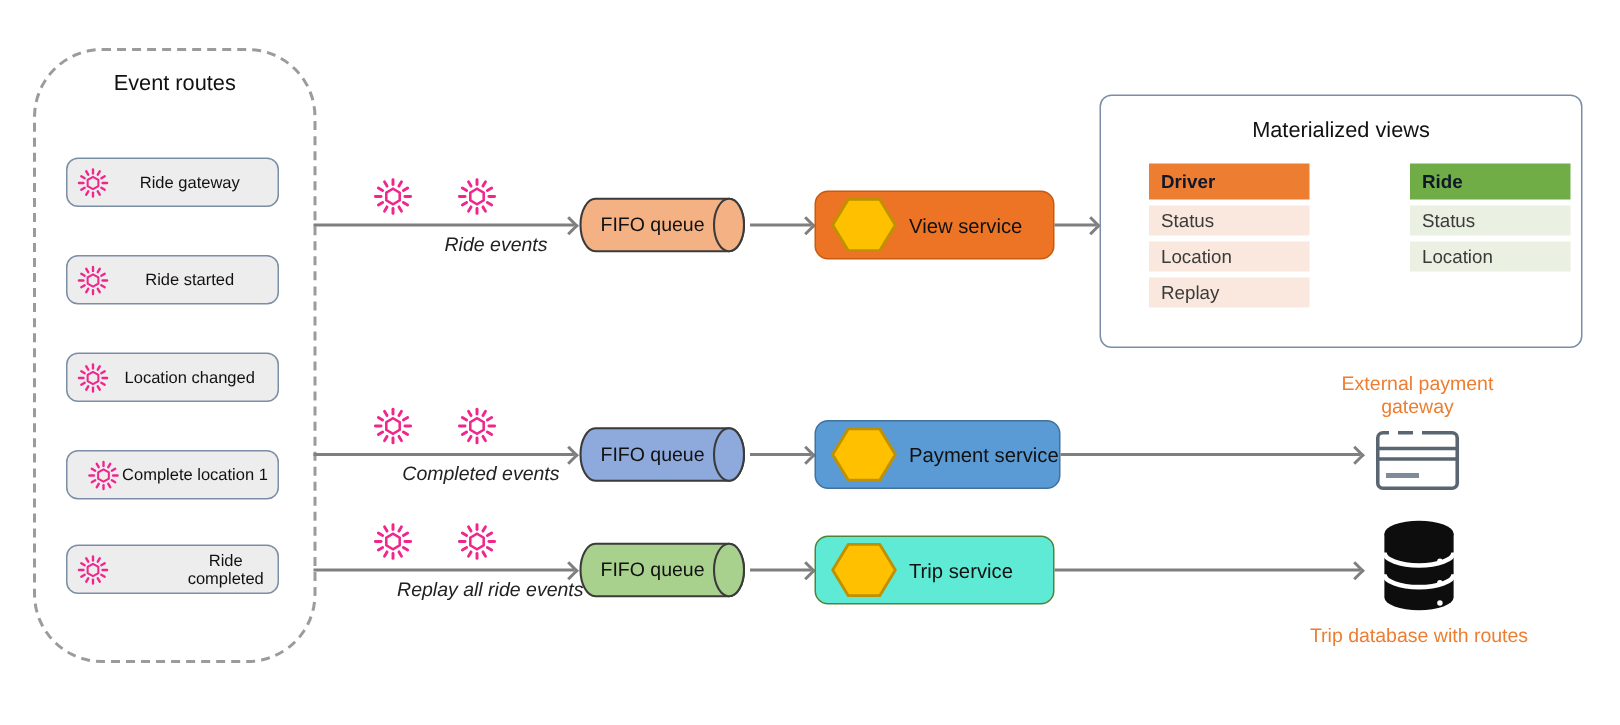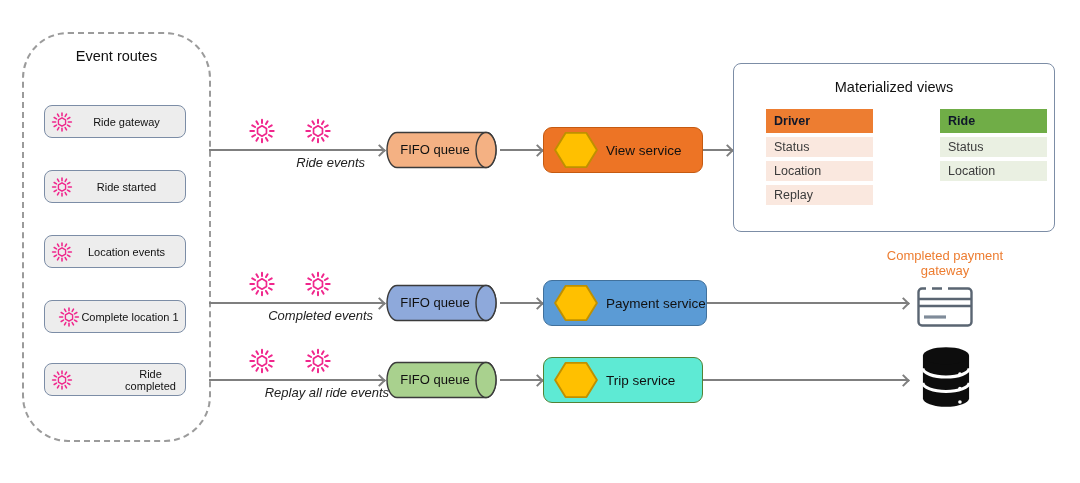--- a/index.html
+++ b/index.html
@@ -123,21 +123,21 @@
   <div class="event-item" style="top:170px;">
     <svg class="sun">
         <use href="#sym-sun"></use>
       </svg>
     <span class="ev-label">Ride started</span>
   </div>
   <div class="event-item" style="top:235px;">
     <svg class="sun">
         <use href="#sym-sun"></use>
       </svg>
-    <span class="ev-label">Location events</span>
+    <span class="ev-label">Location changed</span>
   </div>
   <div class="event-item" style="top:300px;padding-left:12px;">
     <svg class="sun">
         <use href="#sym-sun"></use>
       </svg>
     <span class="ev-label">Complete location 1</span>
   </div>
   <div class="event-item" style="top:363px;gap:48px;">
     <svg class="sun">
         <use href="#sym-sun"></use>
@@ -222,22 +222,23 @@
       <div class="td">Location</div>
       <div class="td">Replay</div>
     </div>
     <div class="mv-table t-ride">
       <div class="th">Ride</div>
       <div class="td">Status</div>
       <div class="td">Location</div>
     </div>
   </div>
 
-  <div class="accent-label" style="left:875px;top:248px;width:140px;">Completed payment gateway</div>
+  <div class="accent-label" style="left:875px;top:248px;width:140px;">External payment gateway</div>
   <svg class="icon-abs" style="left:917px;top:287px;" width="56" height="40">
       <use href="#sym-card"></use>
     </svg>
 
   <svg class="icon-abs" style="left:921px;top:345px;" width="50" height="64">
       <use href="#sym-db"></use>
     </svg>
+  <div class="accent-label" style="left:870px;top:416px;width:152px;">Trip database with routes</div>
 
 </div>
 
 </body></html>

